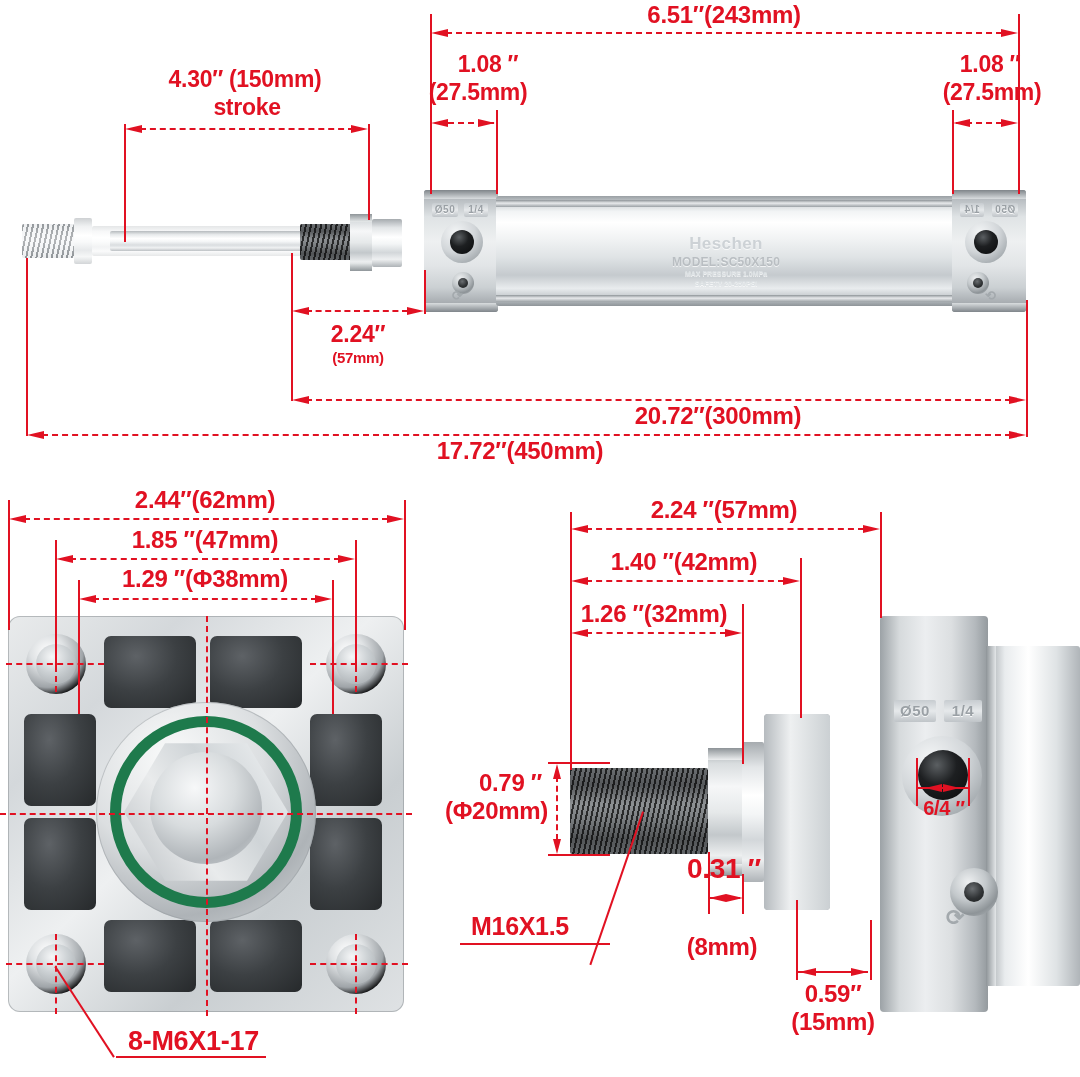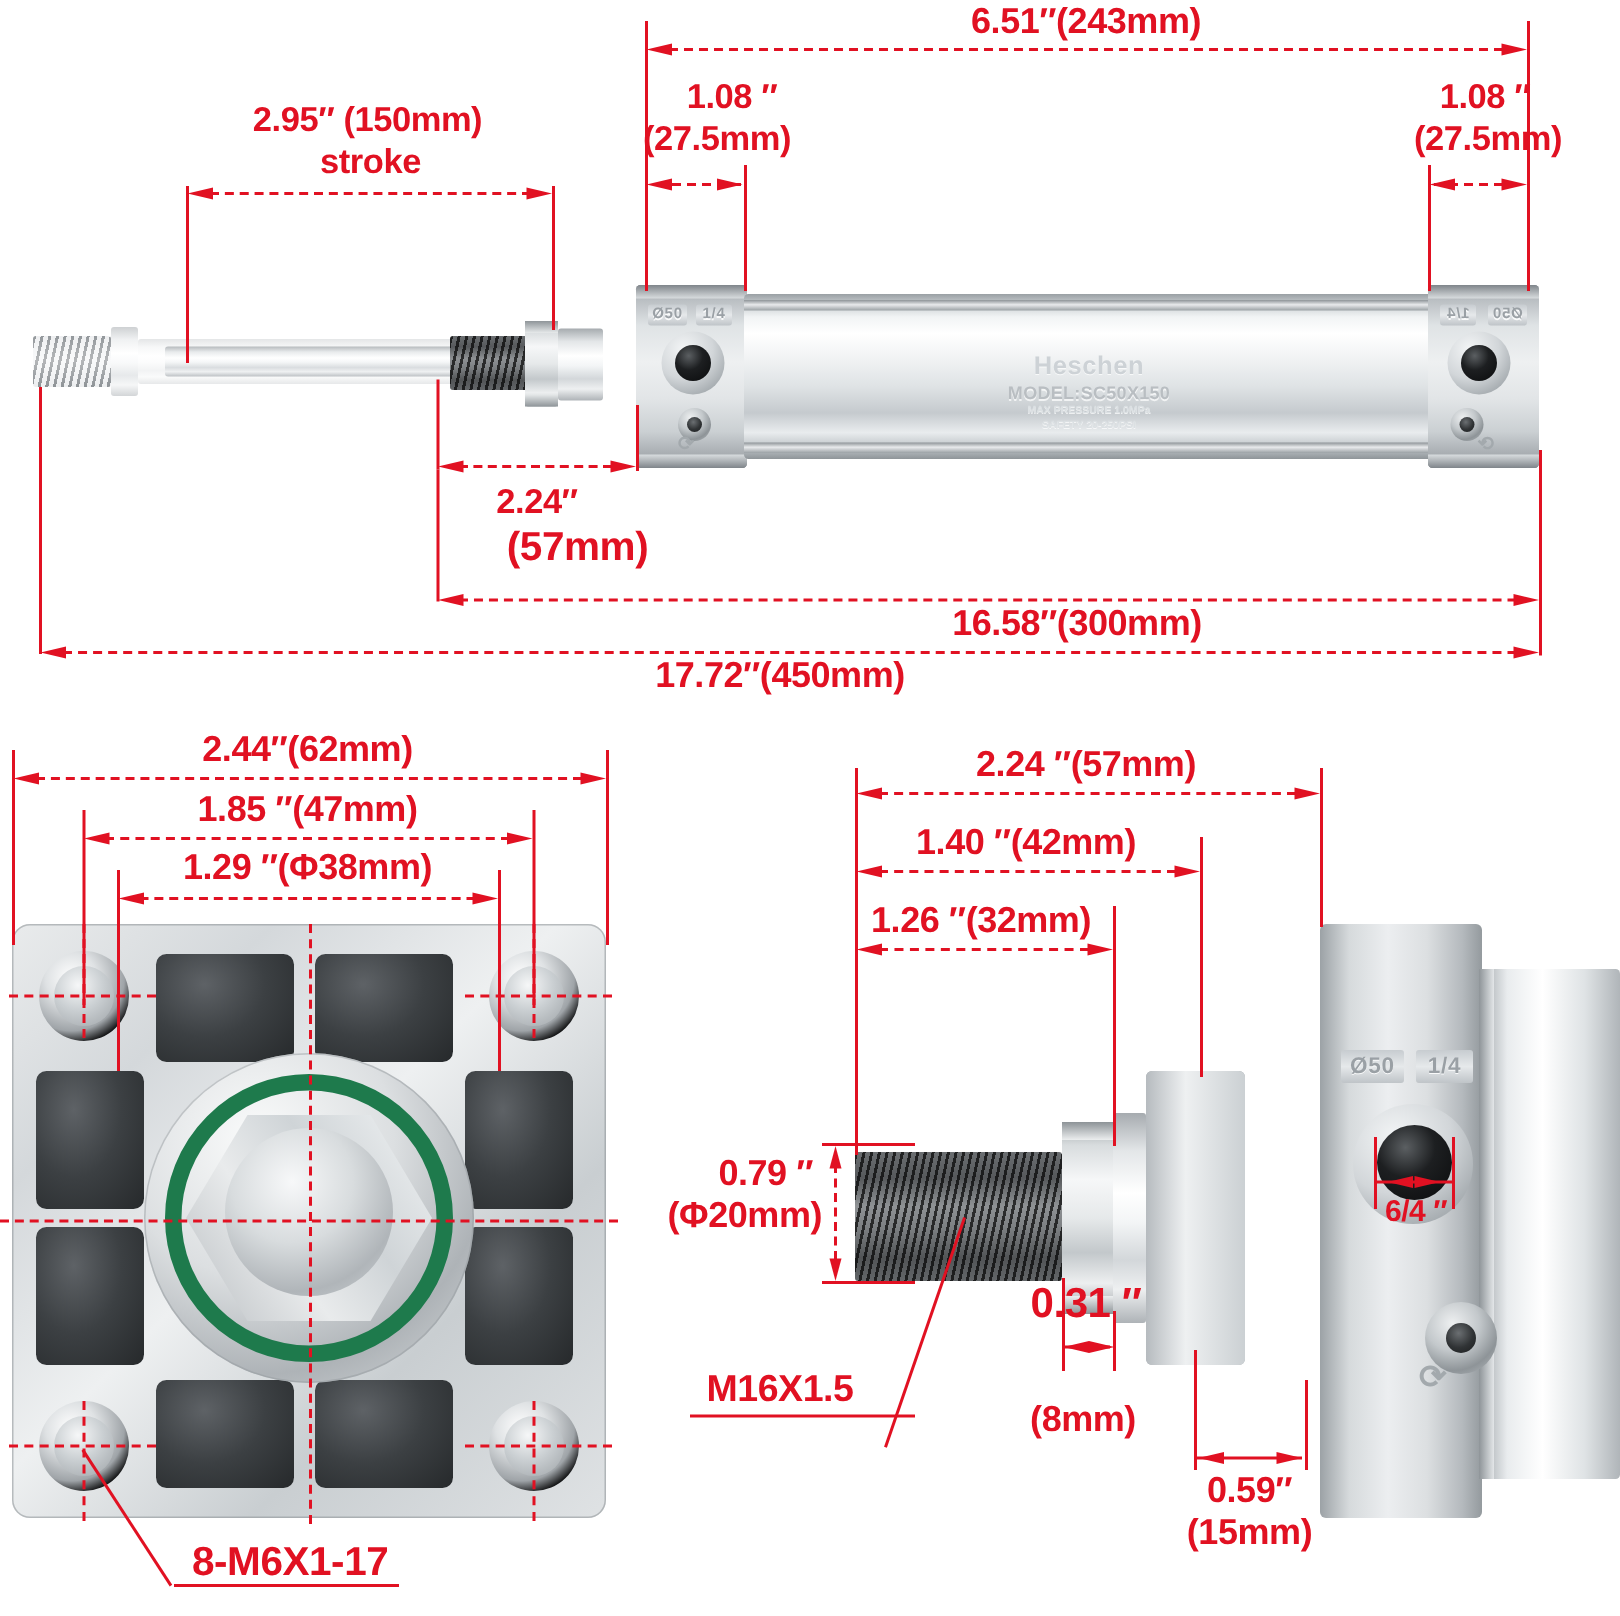--- a/index.html
+++ b/index.html
@@ -325,37 +325,37 @@
     <div class="arw left" style="left:953px;top:119px;"></div>
     <div class="arw right" style="left:1001px;top:119px;"></div>
     <div class="dimtext ctr" style="left:990px;top:52px;font-size:23px;">1.08 ″</div>
     <div class="dimtext ctr" style="left:992px;top:80px;font-size:23px;">(27.5mm)</div>
 
     <div class="ext v" style="left:124px;top:124px;height:118px;"></div>
     <div class="ext v" style="left:368px;top:124px;height:96px;"></div>
     <div class="dimline" style="left:140px;top:128px;width:214px;"></div>
     <div class="arw left" style="left:125px;top:125px;"></div>
     <div class="arw right" style="left:351px;top:125px;"></div>
-    <div class="dimtext ctr" style="left:245px;top:67px;font-size:23px;">2.95″ (150mm)</div>
+    <div class="dimtext ctr" style="left:245px;top:67px;font-size:23px;">4.30″ (150mm)</div>
     <div class="dimtext ctr" style="left:247px;top:95px;font-size:23px;">stroke</div>
 
     <div class="ext v" style="left:291px;top:253px;height:60px;"></div>
     <div class="ext v" style="left:424px;top:270px;height:44px;"></div>
     <div class="dimline" style="left:306px;top:310px;width:102px;"></div>
     <div class="arw left" style="left:292px;top:307px;"></div>
     <div class="arw right" style="left:407px;top:307px;"></div>
     <div class="dimtext ctr" style="left:358px;top:322px;font-size:23px;">2.24″</div>
-    <div class="dimtext ctr" style="left:358px;top:350px;font-size:27px;margin-left:27px;">(57mm)</div>
+    <div class="dimtext ctr" style="left:358px;top:350px;font-size:15px;">(57mm)</div>
 
     <div class="ext v" style="left:291px;top:313px;height:88px;"></div>
     <div class="ext v" style="left:1026px;top:300px;height:100px;"></div>
     <div class="dimline" style="left:306px;top:399px;width:705px;"></div>
     <div class="arw left" style="left:292px;top:396px;"></div>
     <div class="arw right" style="left:1009px;top:396px;"></div>
-    <div class="dimtext ctr" style="left:718px;top:403px;font-size:24px;">16.58″(300mm)</div>
+    <div class="dimtext ctr" style="left:718px;top:403px;font-size:24px;">20.72″(300mm)</div>
 
     <div class="ext v" style="left:26px;top:258px;height:178px;"></div>
     <div class="ext v" style="left:1026px;top:399px;height:38px;"></div>
     <div class="dimline" style="left:42px;top:434px;width:969px;"></div>
     <div class="arw left" style="left:27px;top:431px;"></div>
     <div class="arw right" style="left:1009px;top:431px;"></div>
     <div class="dimtext ctr" style="left:520px;top:438px;font-size:24px;">17.72″(450mm)</div>
   </div>
 
   <div>

